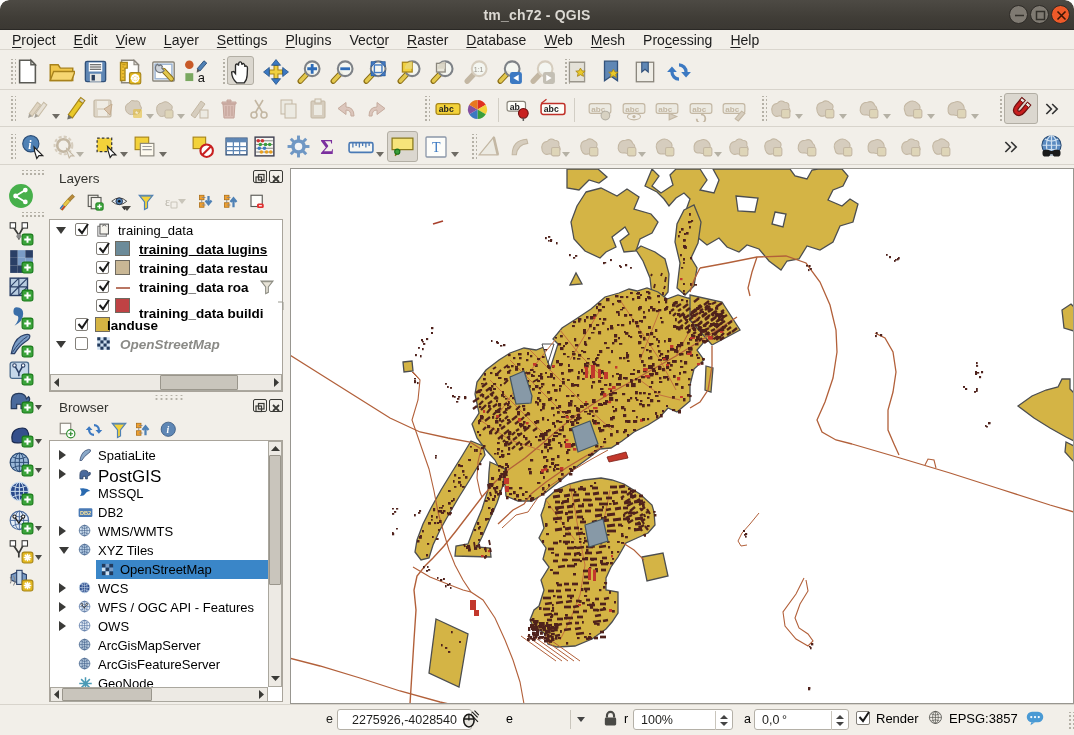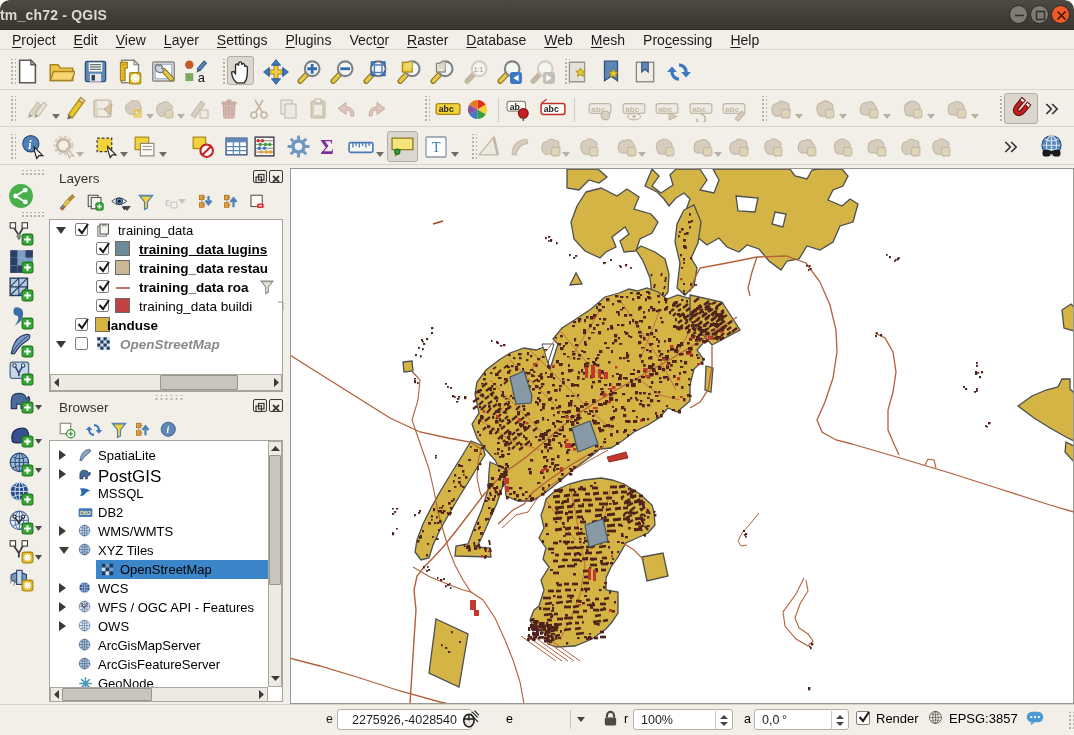--- a/index.html
+++ b/index.html
@@ -1,19 +1,19 @@
 <!DOCTYPE html>
 <html><head><meta charset="utf-8"><style>
 *{margin:0;padding:0;box-sizing:border-box}
 html,body{width:1074px;height:735px;background:#fff;font-family:"Liberation Sans",sans-serif;overflow:hidden}
 #app{position:relative;width:1074px;height:735px;background:#f2efe9;border-radius:9px 9px 0 0;overflow:hidden}
 .abs{position:absolute}
 
 #titlebar{left:0;top:0;width:1074px;height:30px;background:linear-gradient(#4d4a44,#403d37 60%,#3b3833);border-radius:9px 9px 0 0;border-bottom:1px solid #2a2825}
-#title{width:100%;line-height:30px;color:#dcd9d3;font-size:14px;font-weight:bold;letter-spacing:.2px}
+#title{width:100%;text-align:center;line-height:30px;color:#dcd9d3;font-size:14px;font-weight:bold;letter-spacing:.2px}
 .winbtn{position:absolute;top:5px;width:19px;height:19px;border-radius:50%;border:1px solid #2e2b27}
 .winbtn svg{position:absolute;left:0;top:0}
 
 #menubar{left:0;top:30px;width:1074px;height:20px;background:#f2efe9;display:flex;align-items:center;font-size:14px;color:#1c1c1c;border-bottom:1px solid #dad6ce}
 #menubar span{padding:0 9px;white-space:nowrap}
 #menubar u{text-decoration-thickness:1px;text-underline-offset:2px}
 
 .tbrow{left:0;width:1074px;background:#f2efe9;border-bottom:1px solid #d8d4cc}
 .grip{width:7px;height:26px;margin:0 3px;background-image:radial-gradient(circle,#b5b1a7 1px,transparent 1.2px);background-size:4px 4px;background-position:1px 2px}
 .pressed{background:#dbd7cf;border:1px solid #b2aea4;border-radius:3px}
@@ -2377,21 +2377,21 @@
     <svg class="abs" style="left:115px;top:280px" width="16" height="15">
       <line x1="1" y1="8" x2="15" y2="8" stroke="#a8543c" stroke-width="1.6"></line>
     </svg>
     <div class="abs" style="left:139px;top:280px;font-size:13.5px;font-weight:bold;white-space:nowrap;width:142px;overflow:hidden">training_data roa</div>
     <div class="abs cb" style="left:96px;top:299px">
       <svg width="16" height="17">
         <path d="M3.5 8 L7 12 L13 3" fill="none" stroke="#1a1a1a" stroke-width="2"></path>
       </svg>
     </div>
     <div class="abs sw" style="left:115px;top:298px;background:#bf4244;border:1px solid #6e6a60"></div>
-    <div class="abs" style="left:139px;top:299px;font-size:13.5px;font-weight:normal;white-space:nowrap;width:142px;overflow:hidden">training_data buildi</div>
+    <div class="abs" style="left:139px;top:306px;font-size:13.5px;font-weight:bold;white-space:nowrap;width:142px;overflow:hidden">training_data buildi</div>
     <svg class="abs" style="left:259px;top:279px" width="16" height="16" viewBox="0 0 24 24">
       <path d="M3 3 L21 3 L14 12 L14 20 L10 22 L10 12 Z" fill="#e8e4d8" stroke="#8a8a80" stroke-width="1.6"></path>
       <path d="M3 3 L21 3 L19 5 L5 5 Z" fill="#8a8a80" opacity=".8"></path>
     </svg>
     <svg class="abs" style="left:278px;top:300px" width="6" height="12">
       <path d="M0 2 L5 2 L5 10" fill="none" stroke="#9a9a90"></path>
     </svg>
     <div class="abs cb" style="left:75px;top:318px">
       <svg width="16" height="17">
         <path d="M3.5 8 L7 12 L13 3" fill="none" stroke="#1a1a1a" stroke-width="2"></path>

